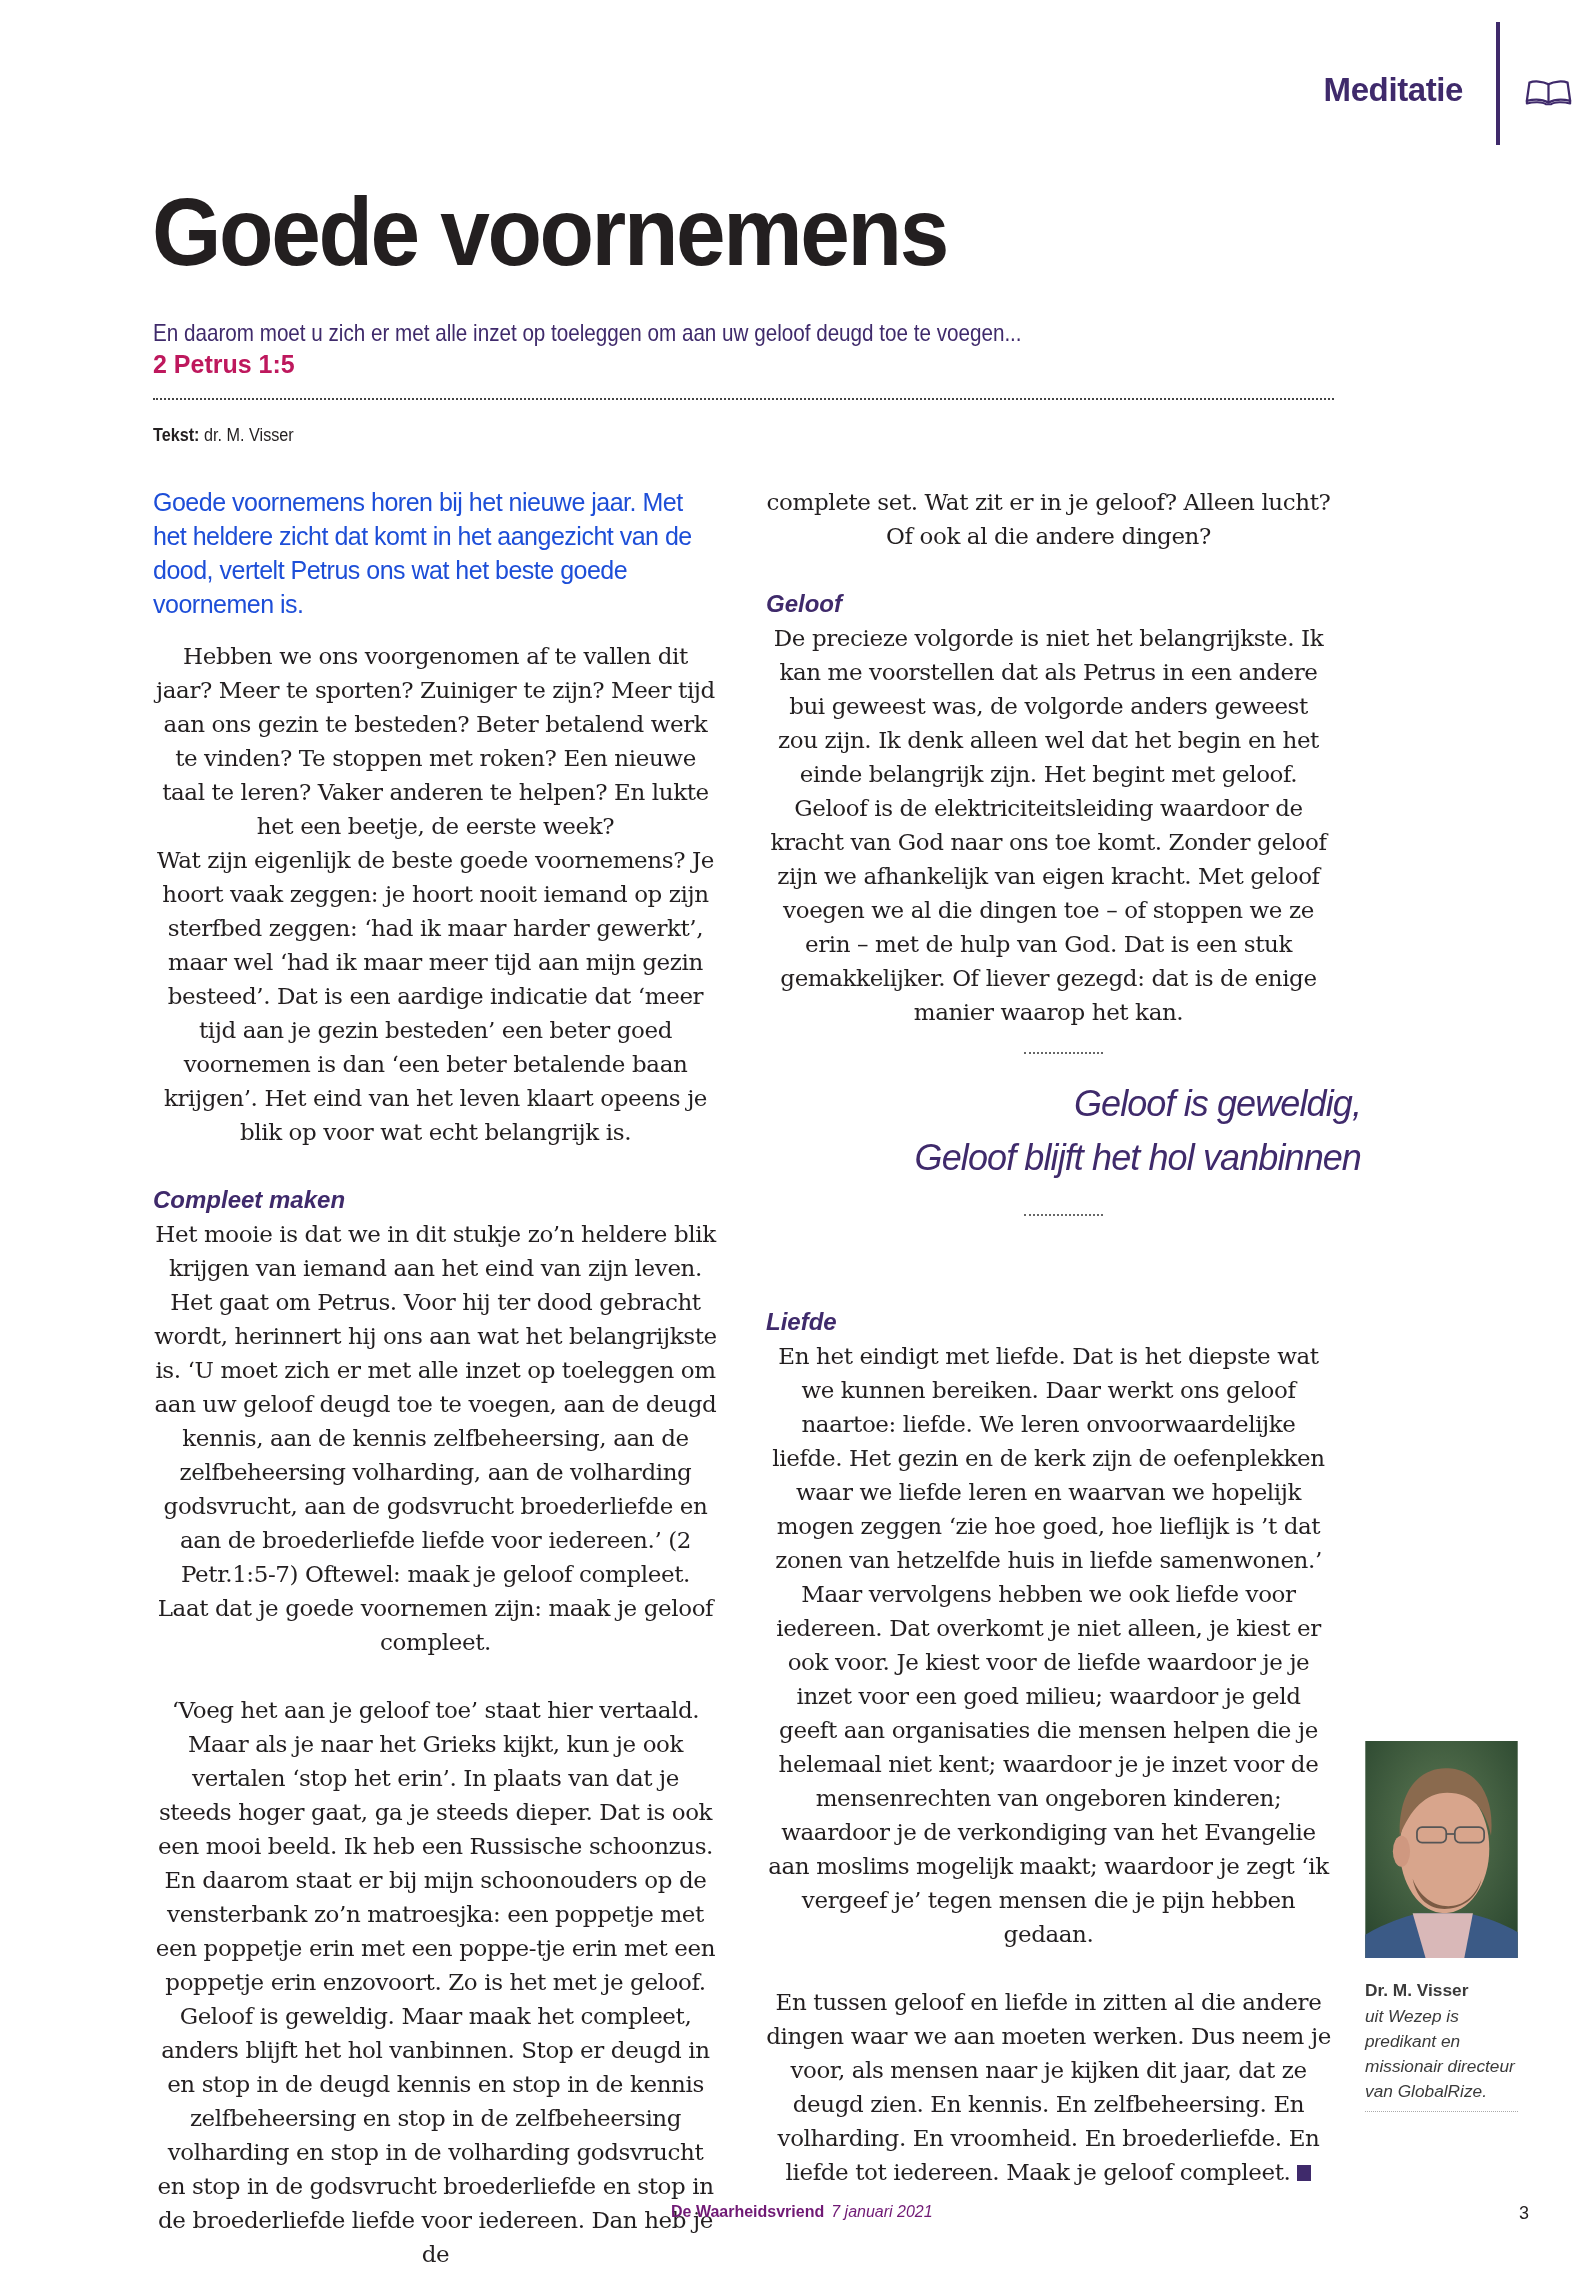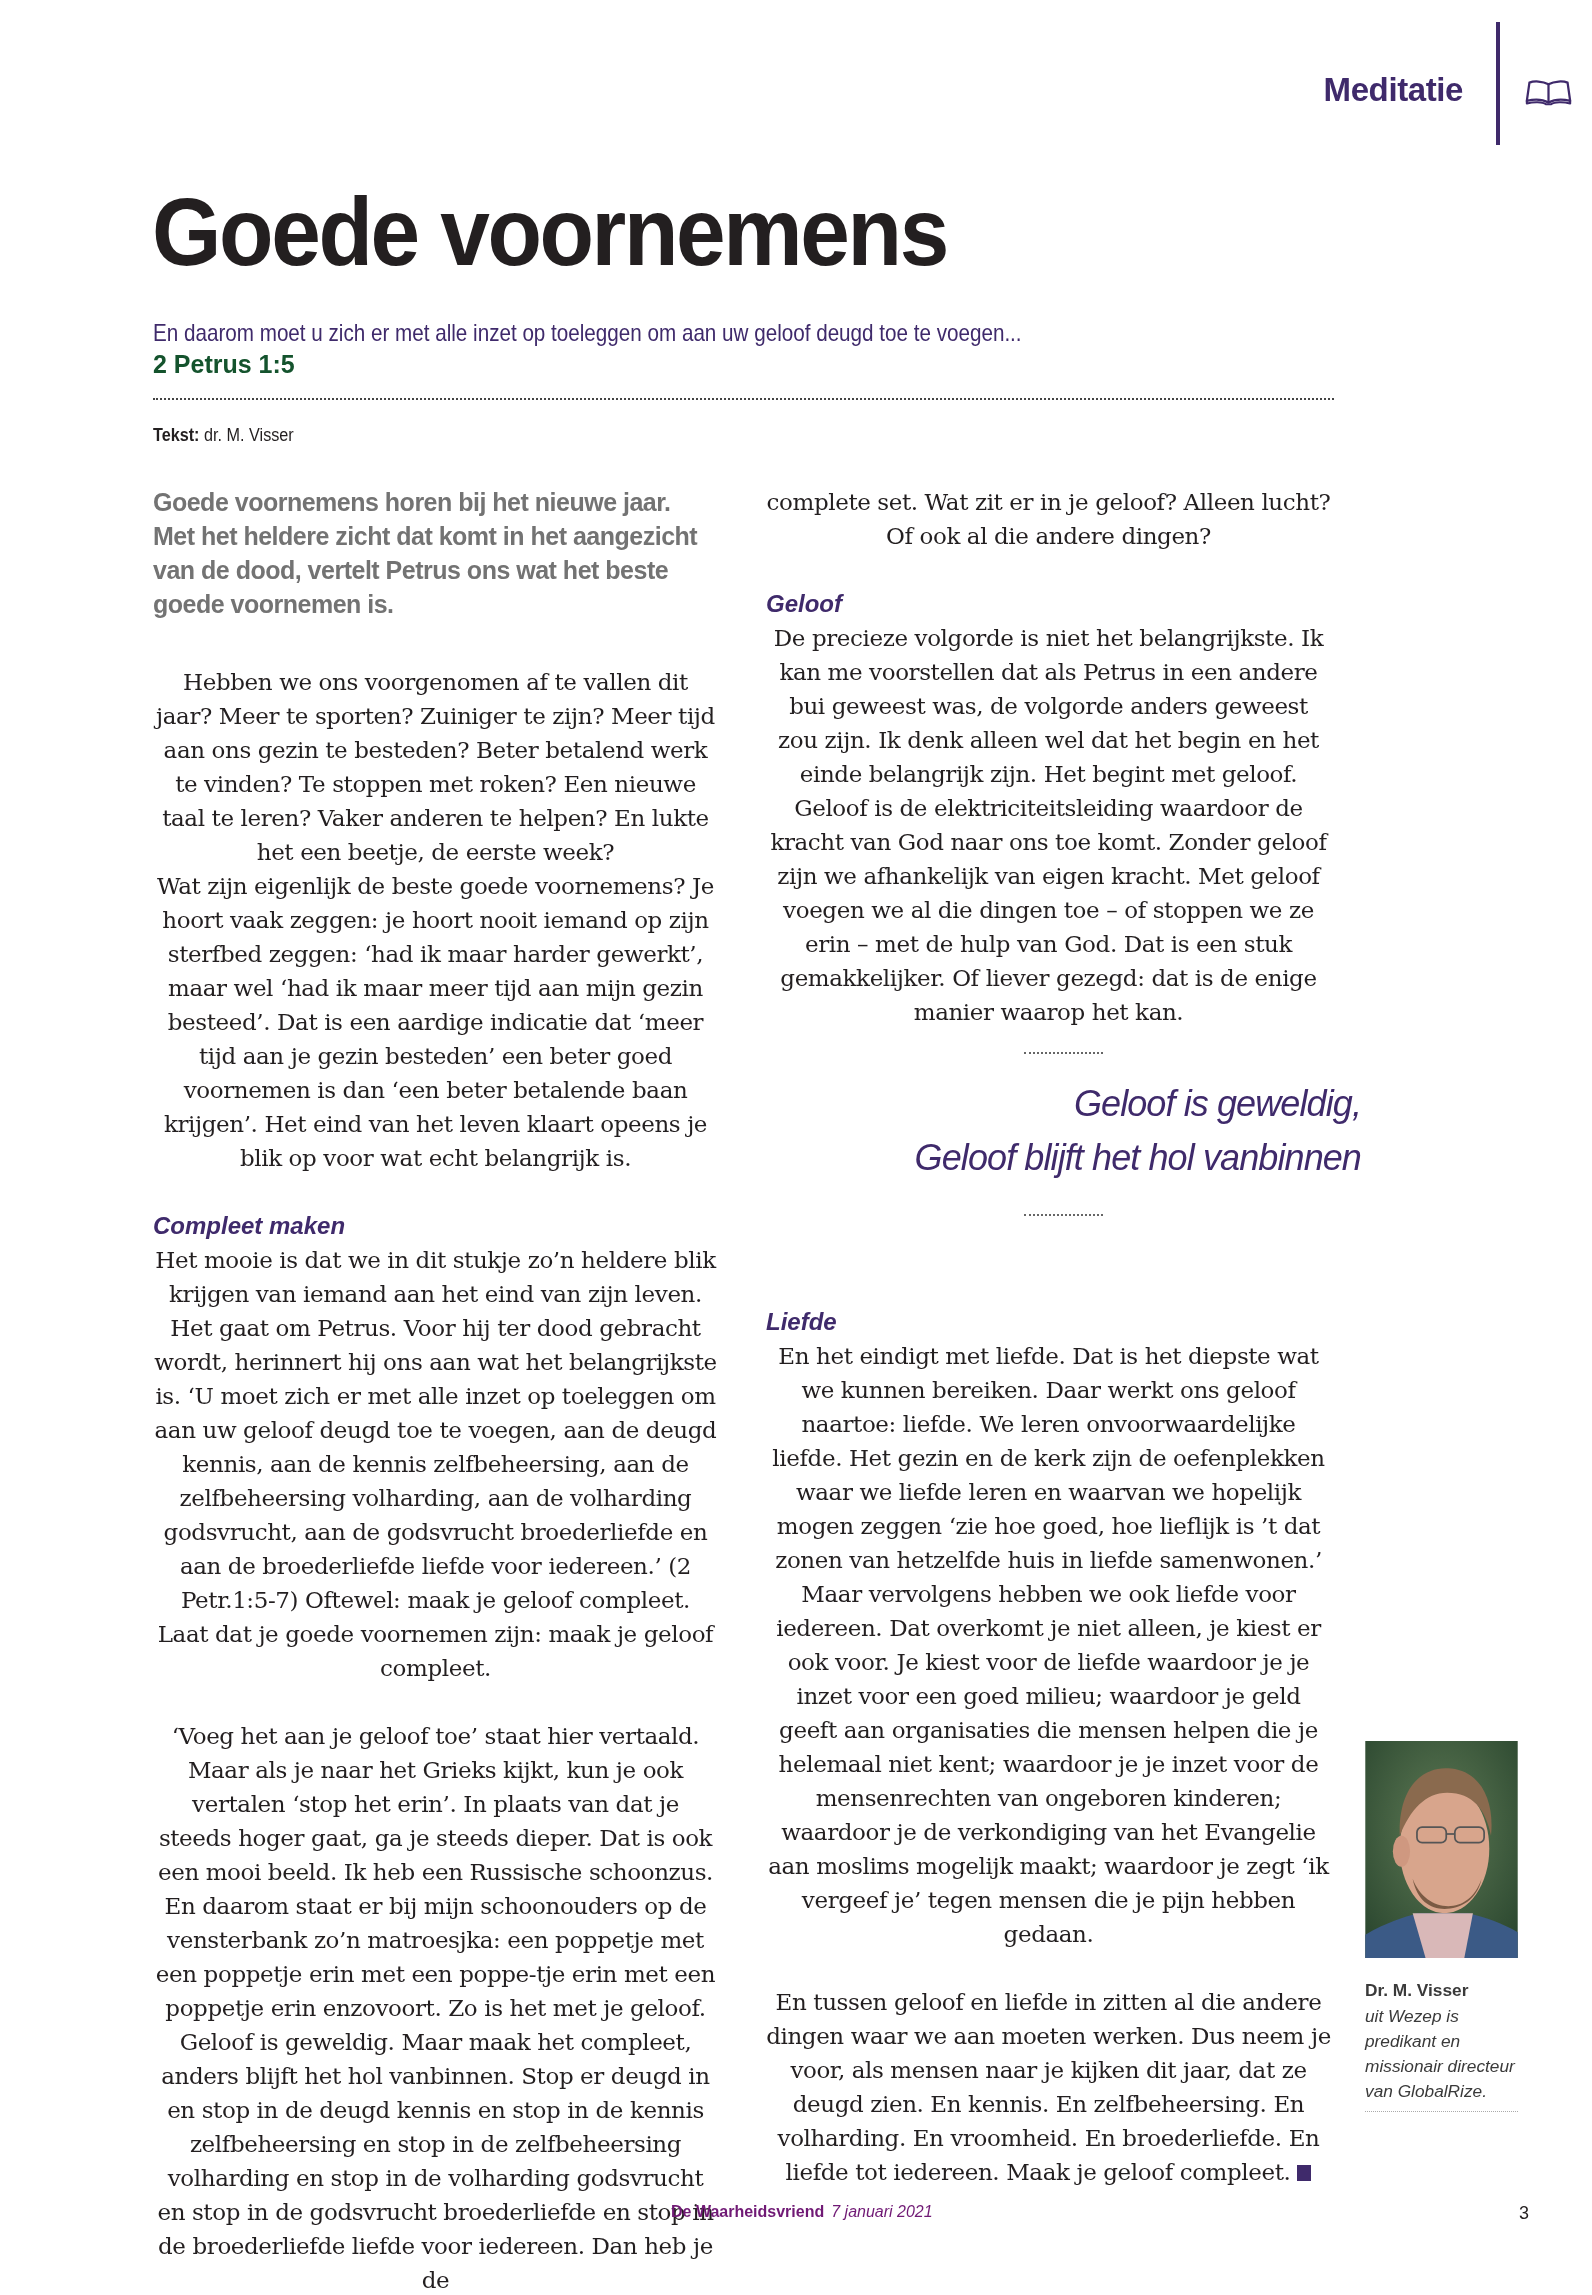--- a/index.html
+++ b/index.html
@@ -8,30 +8,30 @@
   .serif { font-family: "DejaVu Serif", "Liberation Serif", serif; }
 
   
   #section-tag { position: absolute; top: 71px; right: 129px; font-size: 33px; font-weight: bold; color: #3f2a6b; letter-spacing: -0.4px; }
   #section-rule { position: absolute; left: 1496px; top: 21.6px; width: 3.5px; height: 123px; background: #3f2a6b; }
   #book-icon { position: absolute; left: 1525px; top: 80px; width: 47px; height: 26px; }
 
   
   #page-title { position: absolute; left: 152px; top: 183px; margin: 0; font-size: 97px; font-weight: bold; color: #231f20; letter-spacing: -2.6px; line-height: 1; transform: scaleX(0.92); transform-origin: left top; }
   #intro-verse { position: absolute; left: 153px; top: 319px; font-size: 24px; color: #3f2a6b; transform: scaleX(0.86); transform-origin: left top; white-space: nowrap; }
-  #verse-ref { position: absolute; left: 153px; top: 350px; font-size: 25px; font-weight: bold; color: #14532d; }
+  #verse-ref { position: absolute; left: 153px; top: 350px; font-size: 25px; font-weight: bold; color: #be185d; }
   #top-dotted-rule { position: absolute; left: 153px; top: 398px; width: 1181px; height: 0; border-top: 2.6px dotted #444; }
   #byline { position: absolute; left: 153px; top: 425px; font-size: 18px; color: #231f20; transform: scaleX(0.9); transform-origin: left top; white-space: nowrap; }
   #byline b { font-weight: bold; }
 
   
   .col { position: absolute; top: 485px; width: 565px; }
   #col-left { left: 153px; }
   #col-right { left: 766px; }
-  .lead { font-size: 25px; font-weight: bold; color: #737373; line-height: 34px; margin: 0 0 44px 0; letter-spacing: -0.5px; }
+  .lead { font-size: 25px; font-weight: normal; color: #1d4ed8; line-height: 34px; margin: 0 0 18px 0; letter-spacing: -0.5px; }
   .body-p { font-size: 23px; line-height: 34px; color: #231f20; margin: 0; letter-spacing: -0.4px; text-align: center; }
   .gap { height: 34px; }
   .subhead { font-size: 24px; font-weight: bold; font-style: italic; color: #3f2a6b; line-height: 34px; margin: 0; }
 
   
   #pull-quote { position: absolute; left: 766px; top: 1042px; width: 595px; text-align: center; }
   .pq-dots { display: inline-block; width: 79px; border-top: 2.6px dotted #666; }
   .pq-text { font-size: 36px; font-style: italic; color: #3f2a6b; line-height: 54px; margin: 19px 0 19px 0; letter-spacing: -0.9px; text-align: right; }
 
   

